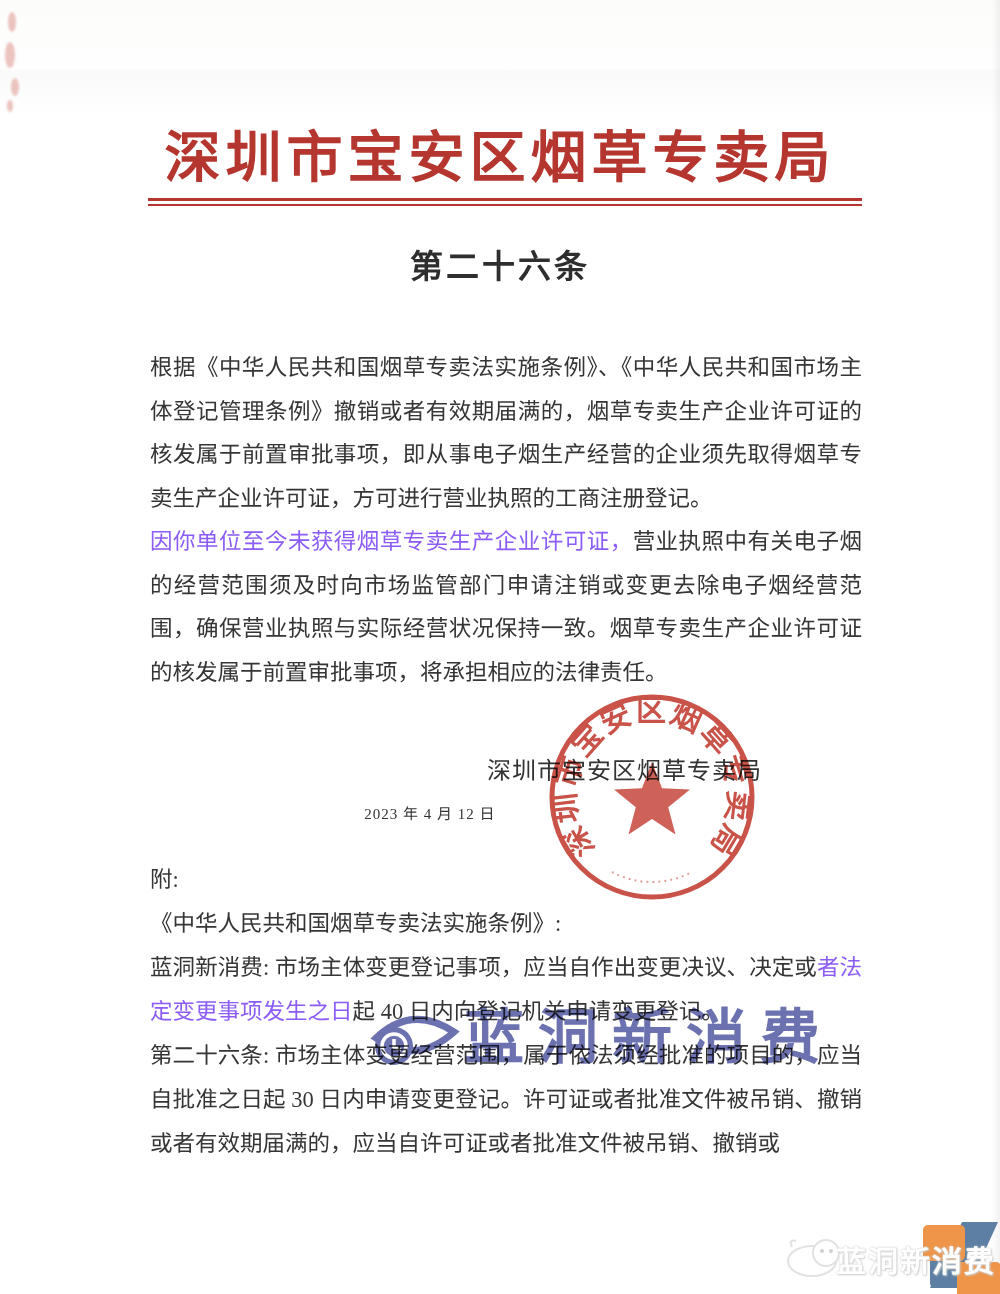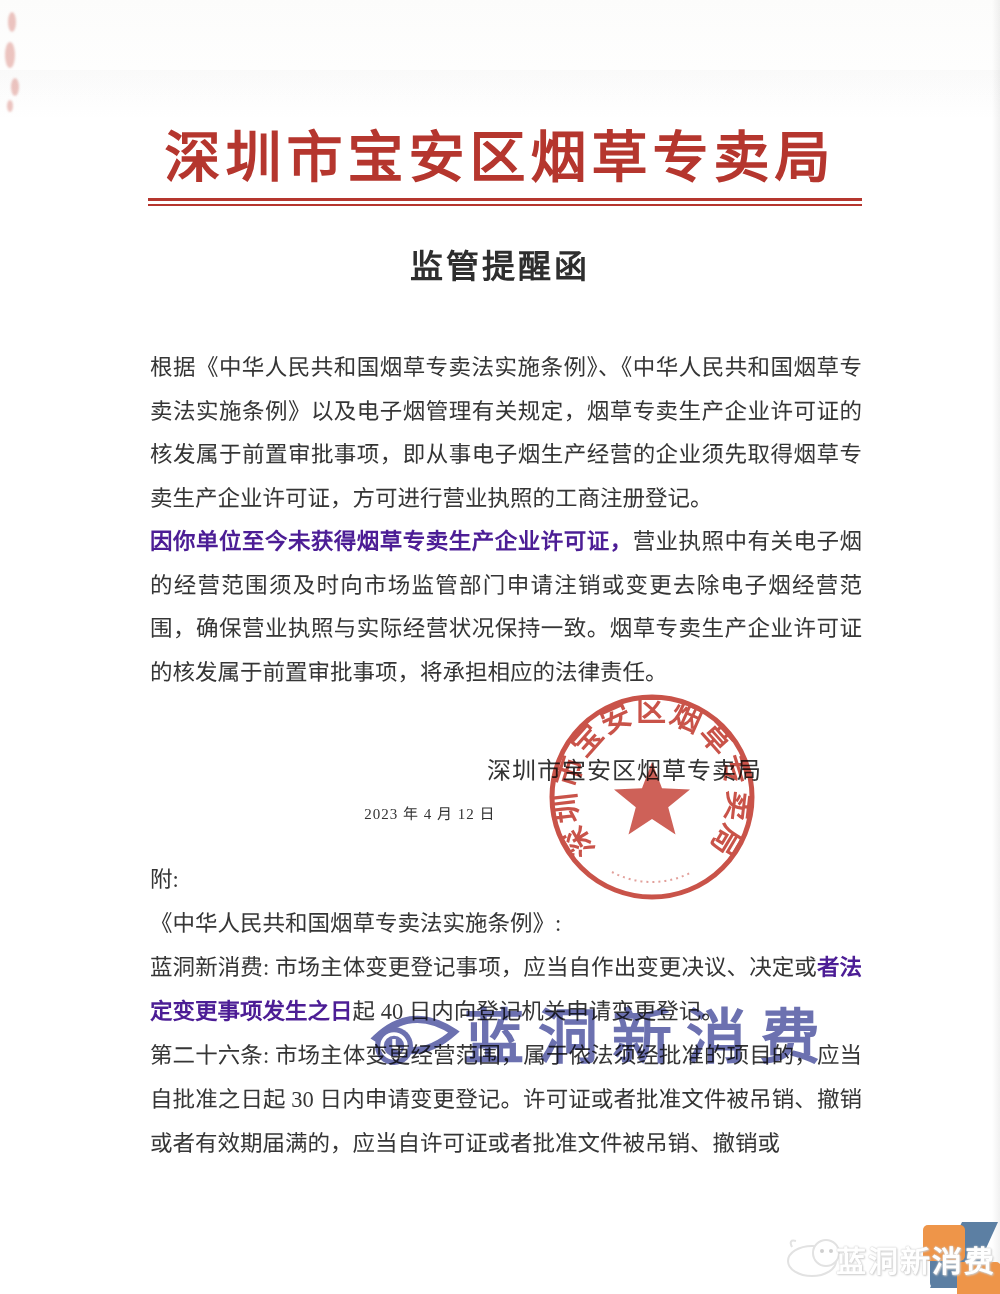--- a/index.html
+++ b/index.html
@@ -24,21 +24,21 @@
   }
   .doc-title{
     position:absolute;top:240px;left:0;width:100%;margin:0;text-align:center;
     font-size:33px;font-weight:700;color:#2e2e2e;letter-spacing:3px;
   }
   .body-block{
     position:absolute;top:346px;left:150px;width:712px;
     font-size:22.5px;line-height:43.5px;color:#353535;text-align:justify;
   }
   .body-block p{margin:0;}
-  .body-block strong,.attach strong{font-weight:700;color:#4c1d95;}
+  .body-block strong,.attach strong{font-weight:400;color:#8b5cf6;}
 
   .signature{position:absolute;top:751px;left:150px;width:712px;color:#333;}
   .sig-agency{text-align:right;padding-right:100px;font-size:24px;letter-spacing:1px;}
   .sig-date{text-align:center;padding-right:152px;font-size:15px;margin-top:16px;letter-spacing:1px;}
 
   .stamp{position:absolute;left:537px;top:682px;width:230px;height:230px;
     mix-blend-mode:multiply;opacity:.88;}
   .stamp .ring{stroke:#c23b30;stroke-width:5;fill:none;}
   .stamp text{fill:#c23b30;font-size:30px;font-weight:700;letter-spacing:2px;
     font-family:"Liberation Serif",serif;}
@@ -75,24 +75,24 @@
 <div class="scan-shade-top"></div>
 <div class="scan-edge-right"></div>
 
 <div class="speck" style="left:8px;top:12px;width:8px;height:20px;"></div>
 <div class="speck" style="left:5px;top:42px;width:10px;height:26px;"></div>
 <div class="speck" style="left:11px;top:78px;width:8px;height:18px;"></div>
 <div class="speck" style="left:7px;top:100px;width:6px;height:12px;"></div>
 
 <h1 class="agency-header">深圳市宝安区烟草专卖局</h1>
 <div class="double-rule"></div>
-<h2 class="doc-title">监管提醒函</h2>
+<h2 class="doc-title">第二十六条</h2>
 
 <div class="body-block">
-  <p><span>根据《中华人民共和国烟草专卖法实施条例》、《中华人民共和国烟草专卖法实施条例》以及电子烟管理有关规定，烟草专卖生产企业许可证的核发属于前置审批事项，即从事电子烟生产经营的企业须先取得烟草专卖生产企业许可证，方可进行营业执照的工商注册登记。</span></p>
+  <p><span>根据《中华人民共和国烟草专卖法实施条例》、《中华人民共和国市场主体登记管理条例》撤销或者有效期届满的，烟草专卖生产企业许可证的核发属于前置审批事项，即从事电子烟生产经营的企业须先取得烟草专卖生产企业许可证，方可进行营业执照的工商注册登记。</span></p>
   <p><strong>因你单位至今未获得烟草专卖生产企业许可证，</strong><span>营业执照中有关电子烟的经营范围须及时向市场监管部门申请注销或变更去除电子烟经营范围，确保营业执照与实际经营状况保持一致。烟草专卖生产企业许可证的核发属于前置审批事项，将承担相应的法律责任。</span></p>
 </div>
 
 <div class="signature">
   <div class="sig-agency">深圳市宝安区烟草专卖局</div>
   <div class="sig-date">2023 年 4 月 12 日</div>
 </div>
 
 <svg class="stamp" viewBox="0 0 230 230" aria-hidden="true">
   <circle class="ring" cx="115" cy="115" r="100"></circle>

